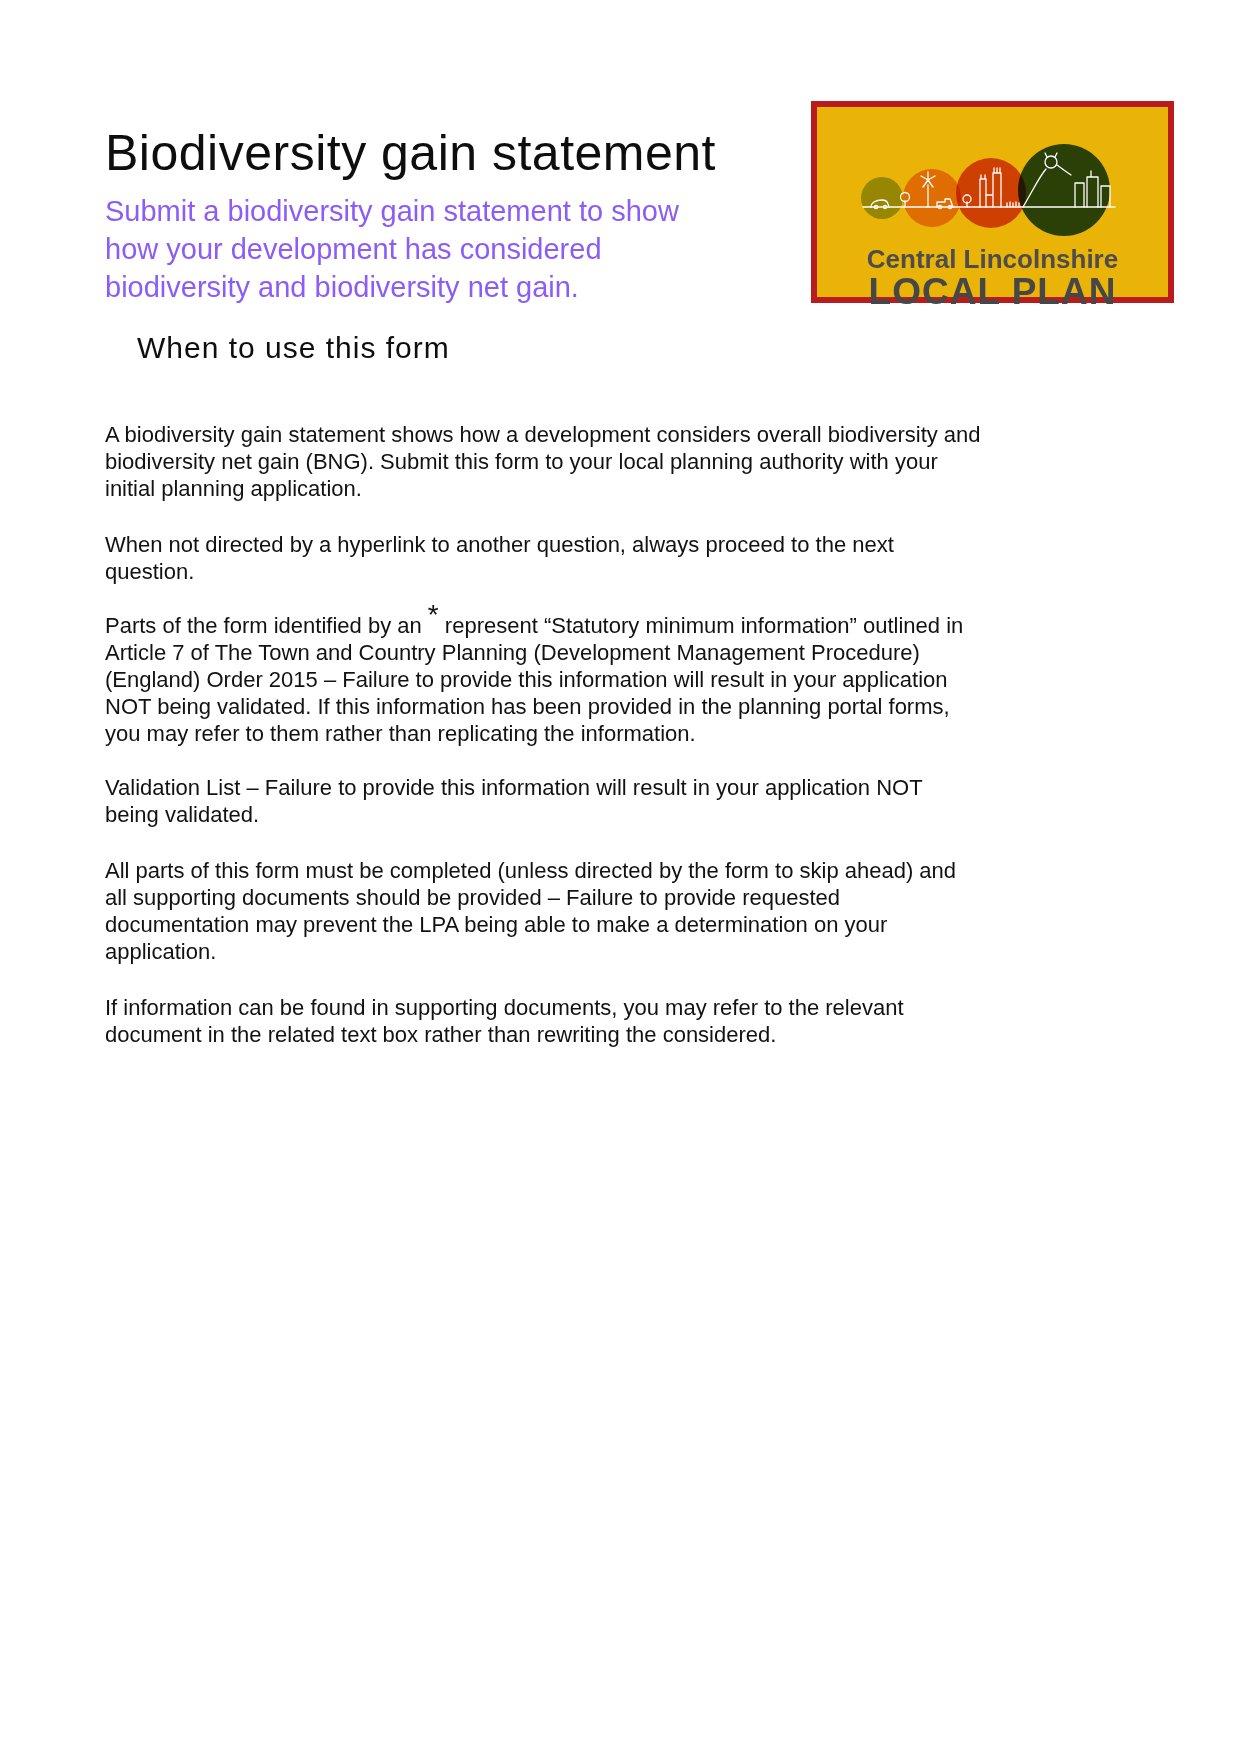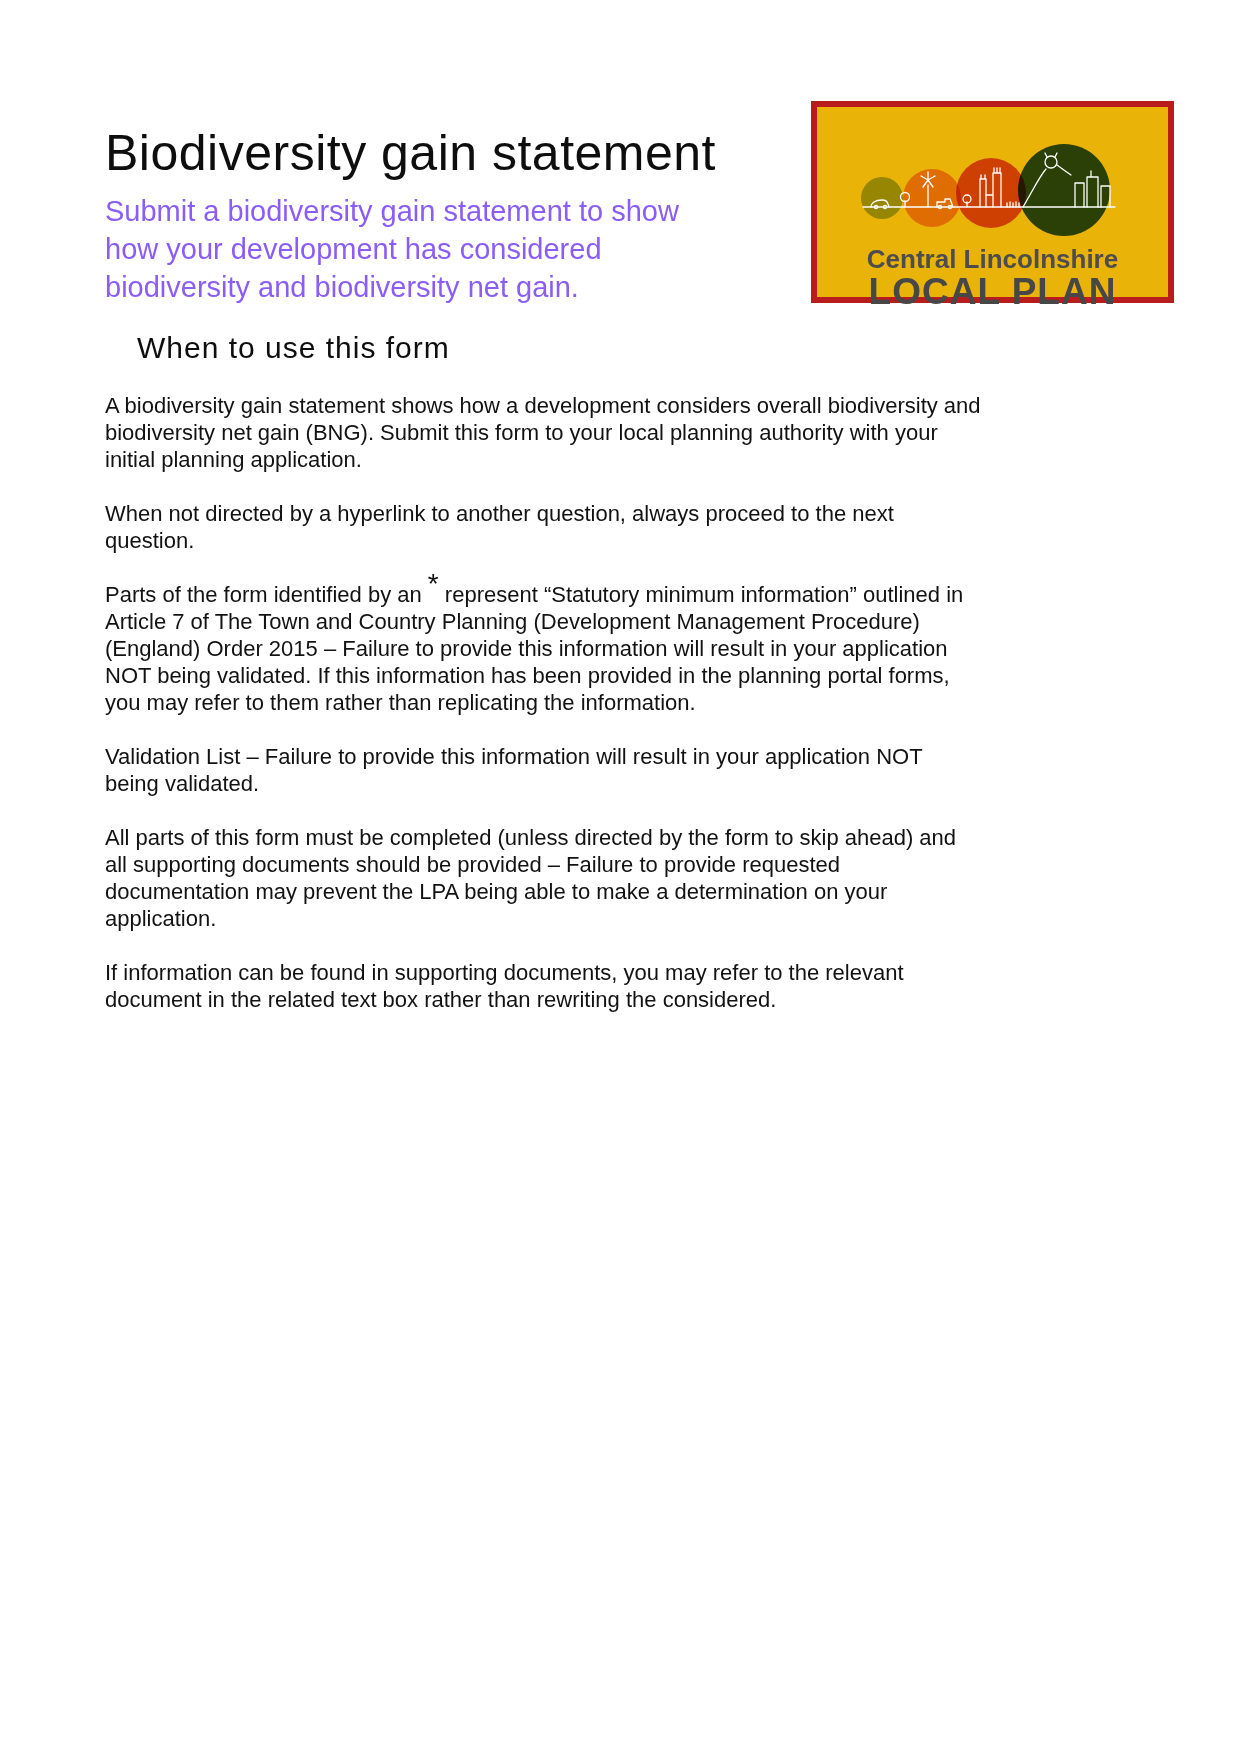--- a/index.html
+++ b/index.html
@@ -30,21 +30,21 @@
     position: absolute; left: 0; top: 164px; width: 100%;
     text-align: center; font-size: 37px; font-weight: 700; color: #474747; letter-spacing: 1px;
   }
 
   .section-heading {
     position: absolute; left: 105px; top: 330px;
     font-size: 30px; line-height: 36px; color: #0e0e0e; letter-spacing: 1px; margin-left: 32px;
   }
 
   .body-copy { position: absolute; left: 105px; top: 392px; width: 960px; }
-  .para { margin-bottom: 27px; }
+  .para { margin-bottom: 27px; margin-top: 29px; }
   .para.has-sup { margin-top: 7px; }
   .line { font-size: 22px; line-height: 27px; color: #121212; white-space: pre; }
   .sup {
     display: inline-block; position: relative; top: -9px;
     font-size: 28px; line-height: 0;
   }
 
   .page-footer {
     position: absolute; top: 1658px; right: 120px;
     font-size: 16px; color: #1a1a1a;

